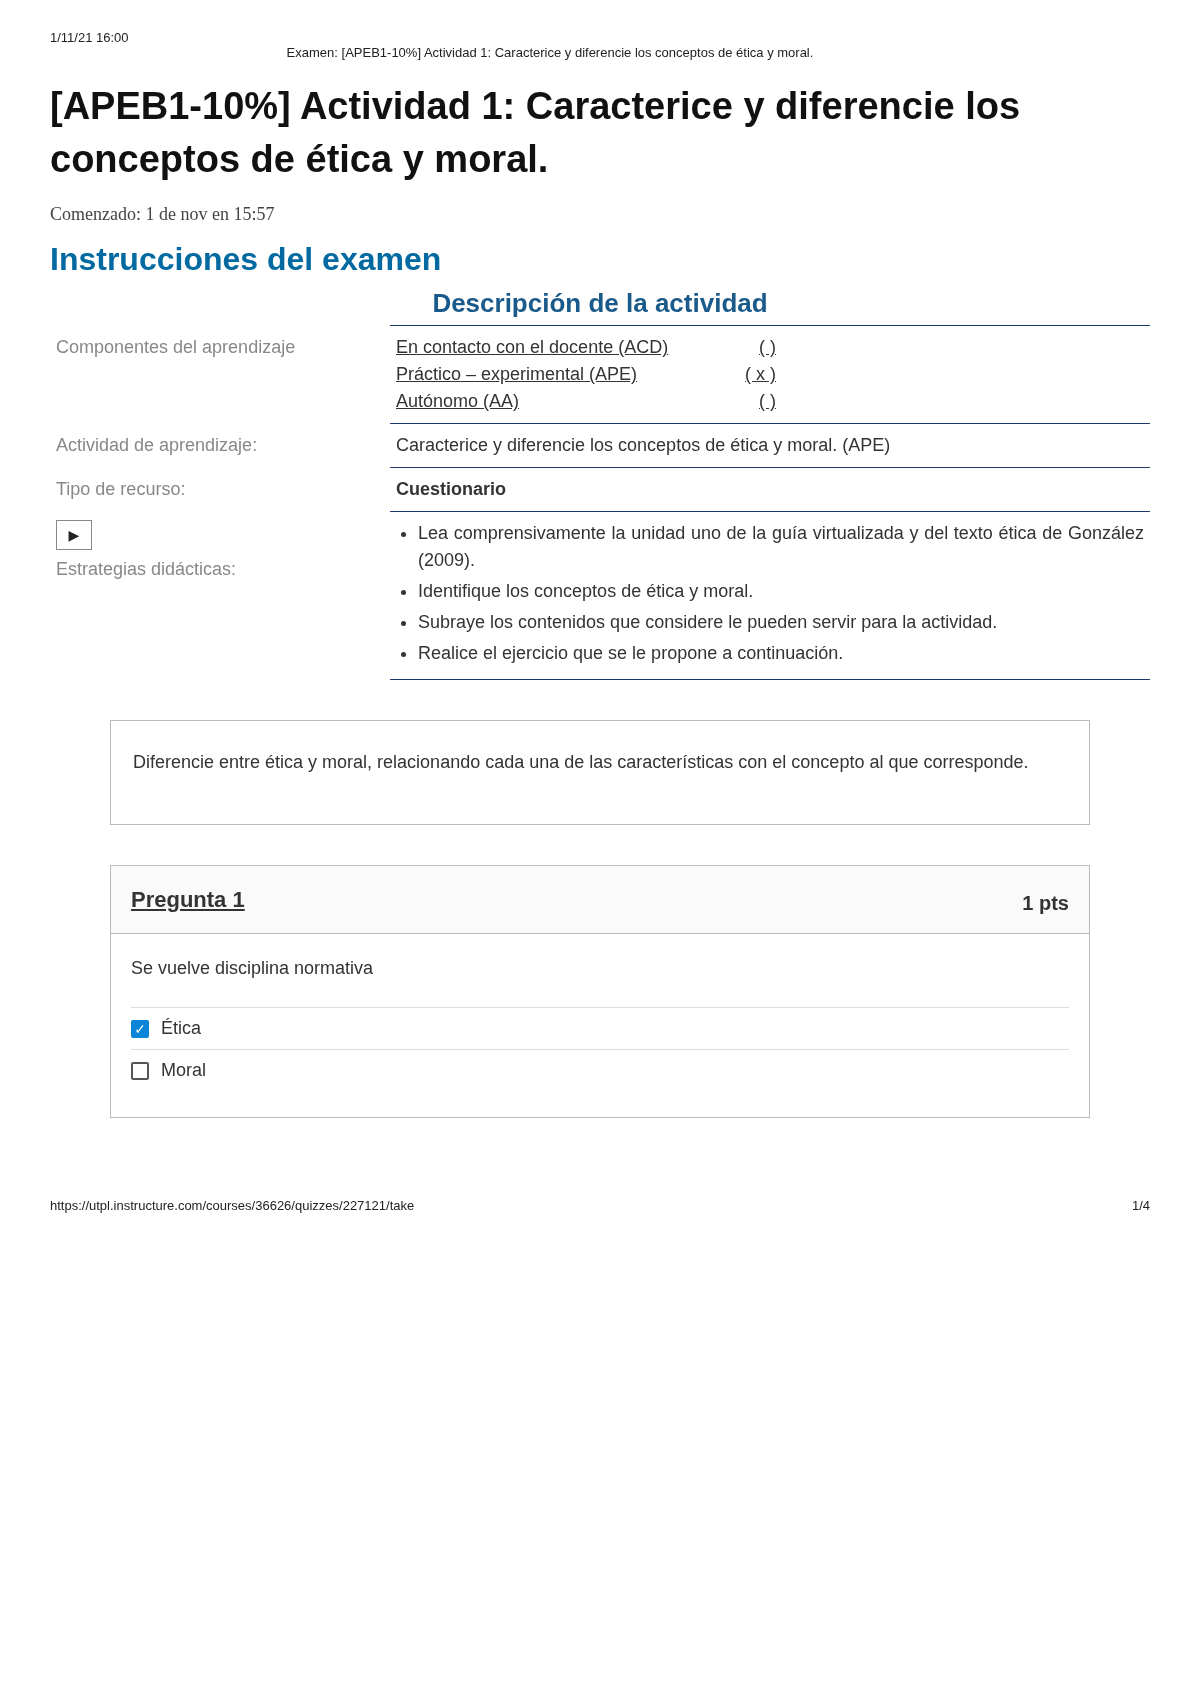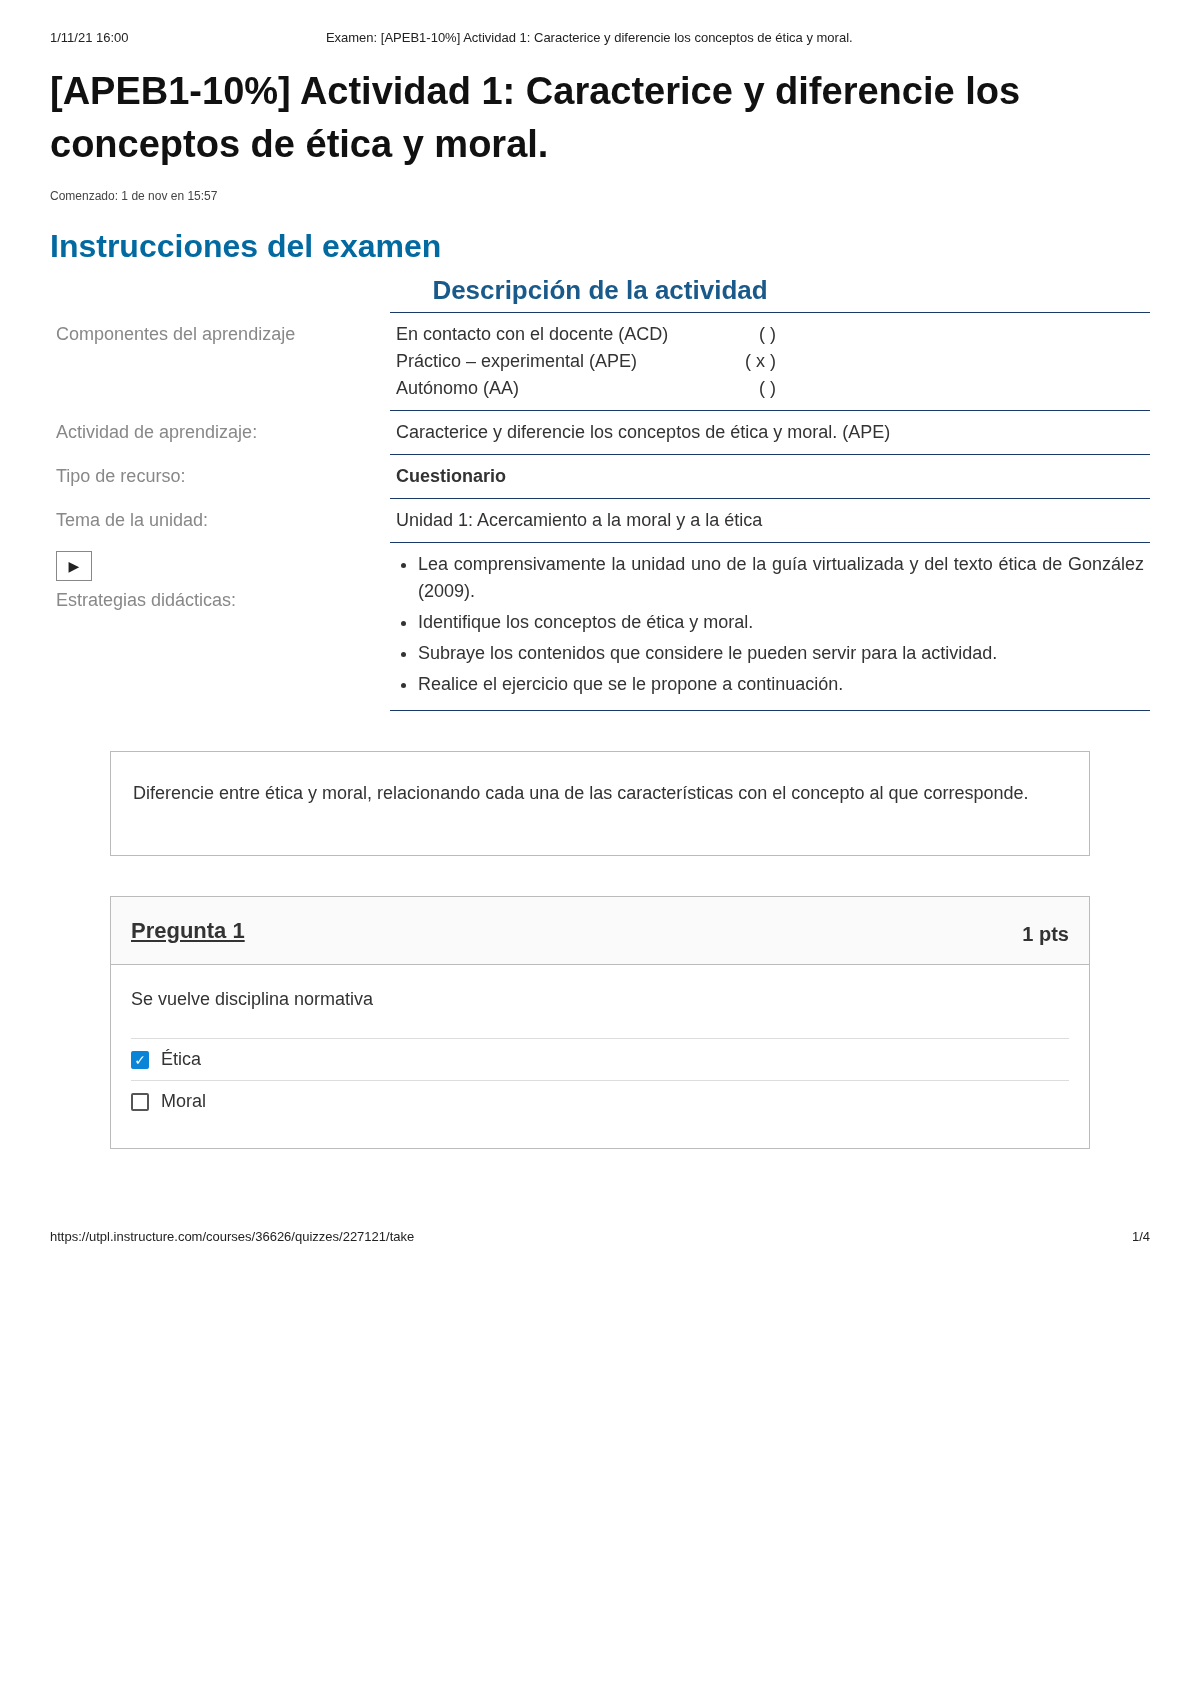--- a/index.html
+++ b/index.html
@@ -10,35 +10,37 @@
       margin: 0 auto;
       padding: 30px 50px;
       color: #333;
     }
     .header-line {
       display: flex;
       justify-content: center;
       font-size: 13px;
       color: #222;
       margin-bottom: 20px;
+      flex-direction: column;
     }
     .header-date { flex: 0 0 auto; }
     .header-title { flex: 1; text-align: center; margin-left: -100px; }
     h1.page-title {
       font-size: 38px;
       font-weight: bold;
       color: #111;
       margin-top: 15px;
       margin-bottom: 18px;
       line-height: 1.4;
     }
     .started-at {
-      font-size: 12px;
+      font-size: 18px;
       color: #444;
-      margin-bottom: 25px;
+      margin-bottom: 16px;
+      font-family: Liberation Serif, serif;
     }
     h2.instr-heading {
       font-size: 32px;
       font-weight: bold;
       color: #0369a1;
       margin-bottom: 10px;
     }
     h3.desc-heading {
       font-size: 26px;
       font-weight: bold;
@@ -67,20 +69,21 @@
       border-top: 1.5px solid #1a3a6a;
       color: #333;
       text-align: justify;
     }
     table.desc tr:last-child td.value { border-bottom: 1.5px solid #1a3a6a; }
     table.desc td.value strong { font-weight: bold; }
     .comp-row {
       display: flex;
       justify-content: space-between;
       width: 380px;
+      text-decoration: underline;
     }
     ul.strat {
       margin-left: 22px;
     }
     ul.strat li {
       margin-bottom: 4px;
       list-style-type: disc;
     }
     .play-btn {
       display: inline-block;
@@ -188,24 +191,20 @@
   </tr>
   <tr>
     <td class="label">Actividad de aprendizaje:</td>
     <td class="value">Caracterice y diferencie los conceptos de ética y moral. (APE)</td>
   </tr>
   <tr>
     <td class="label">Tipo de recurso:</td>
     <td class="value"><strong>Cuestionario</strong></td>
   </tr>
   <tr>
-    <td class="label">Tema de la unidad:</td>
-    <td class="value">Unidad 1: Acercamiento a la moral y a la ética</td>
-  </tr>
-  <tr>
     <td class="label">
       <div class="play-btn">▶</div>
       <div>Estrategias didácticas:</div>
     </td>
     <td class="value">
       <ul class="strat">
         <li>Lea comprensivamente la unidad uno de la guía virtualizada y del texto ética de González (2009).</li>
         <li>Identifique los conceptos de ética y moral.</li>
         <li>Subraye los contenidos que considere le pueden servir para la actividad.</li>
         <li>Realice el ejercicio que se le propone a continuación.</li>

